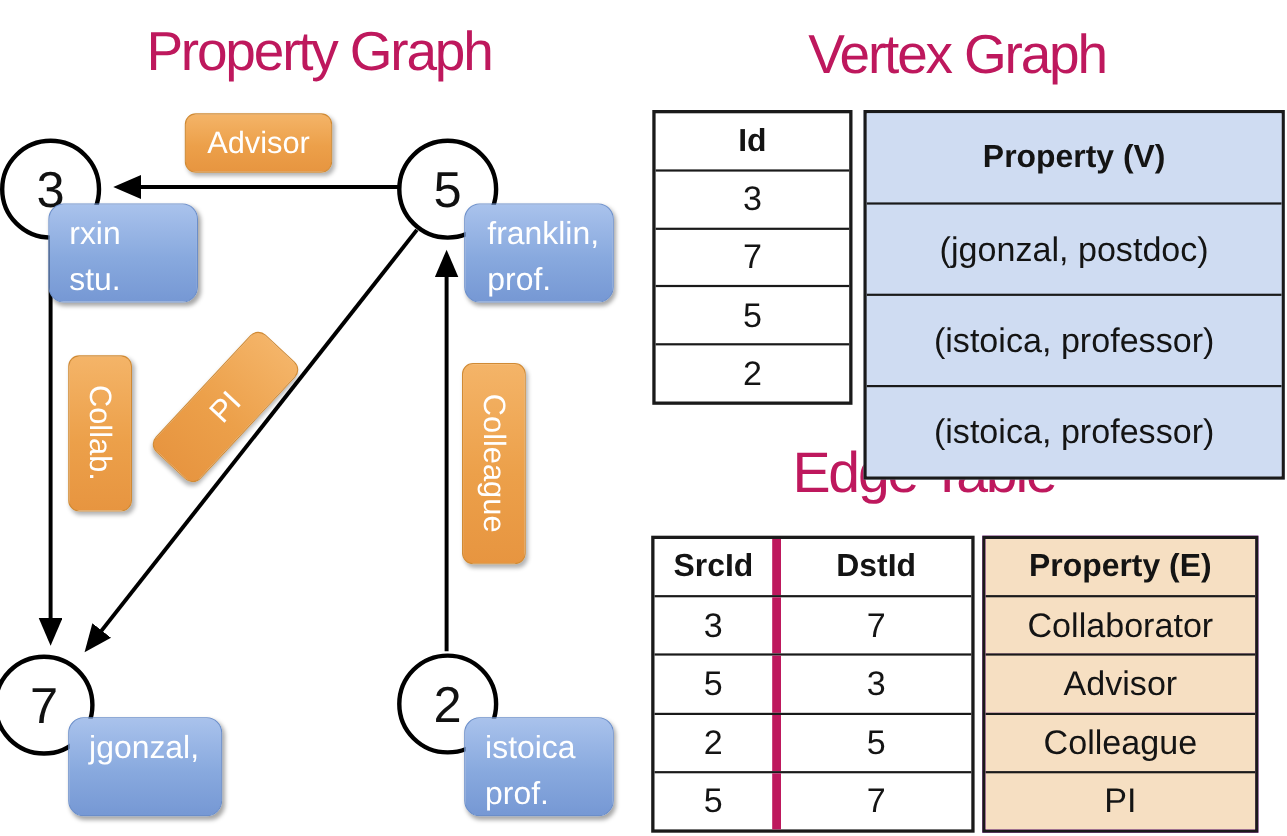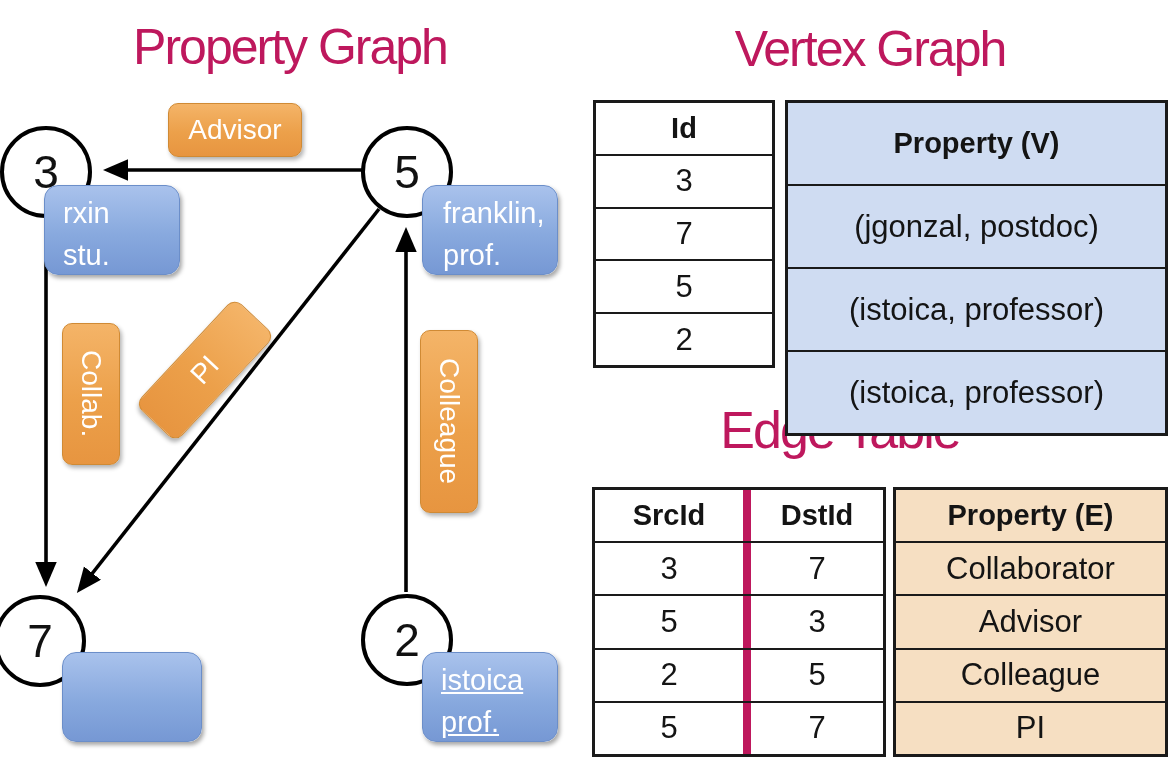--- a/index.html
+++ b/index.html
@@ -32,21 +32,21 @@
   .vbox {
     position:absolute; width:136px; height:90px; border-radius:14px;
     background:linear-gradient(180deg,#a9c2ec 0%, #88a9de 55%, #7698d4 100%);
     border:1px solid #6b8ec9; box-shadow:2px 3px 4px rgba(0,0,0,0.35);
     color:#fff; font-size:29px; line-height:1.45; padding:6px 0 0 18px;
     z-index:4; box-sizing:border-box;
   }
   .vb-rxin     { left:44px;  top:185px; }
   .vb-franklin { left:422px; top:185px;padding-left:20px; }
   .vb-jgonzal  { left:62px;  top:652px; width:140px; }
-  .vb-istoica  { left:422px; top:652px;text-decoration:underline; }
+  .vb-istoica  { left:422px; top:652px; }
 
   
   .elabel {
     position:absolute; border-radius:10px;
     background:linear-gradient(180deg,#f4b468 0%, #eca04a 55%, #e79540 100%);
     border:1px solid #d08a34; box-shadow:2px 3px 4px rgba(0,0,0,0.3);
     color:#fff; font-size:28px; display:flex; align-items:center;
     justify-content:center; z-index:5; box-sizing:border-box;
   }
   .el-advisor   { left:168px; top:103px; width:134px; height:54px; }
@@ -65,29 +65,29 @@
     display:flex; flex-direction:column; background:#fff;
   }
   .tbl .trow {
     flex:1; display:flex; align-items:center; justify-content:center;
     border-top:2px solid #1a1a1a; font-size:31px; color:#141414;
   }
   .tbl .trow:first-child { border-top:none; }
   .tbl .trow.hdr { font-weight:bold; font-size:29px; }
   .tbl .trow2 { padding:0; justify-content:stretch; }
   .cell { display:flex; align-items:center; justify-content:center; height:100%; box-sizing:border-box; }
-  .c1 { width:148px; }
+  .c1 { width:107px; }
   .c2 { flex:1; border-left:8px solid #be185d; }
 
   .vt-id   { left:593px; top:100px; width:182px; height:268px;text-align:right; }
   .vt-prop { left:785px; top:100px; width:383px; height:336px; background:#cfdcf2; }
   .vt-prop .trow { background:#cfdcf2; }
 
   .et-ids  { left:592px; top:487px; width:294px; height:270px; }
-  .et-prop { left:893px; top:487px; width:275px; height:270px; background:#d946ef; }
+  .et-prop { left:893px; top:487px; width:251px; height:270px; background:#d946ef; }
   .et-prop .trow { background:#f6dfc2; }
 </style>
 </head>
 <body>
 
 <div class="canvas">
 
   <div class="big-title t-graph">Property Graph</div>
   <div class="big-title t-vertex">Vertex Graph</div>
   <div class="big-title t-edge">Edge Table</div>
@@ -119,20 +119,21 @@
 
   <div class="vbox vb-rxin">
     <div>rxin</div>
     <div>stu.</div>
   </div>
   <div class="vbox vb-franklin">
     <div>franklin,</div>
     <div>prof.</div>
   </div>
   <div class="vbox vb-jgonzal">
+    <div>jgonzal,</div>
   </div>
   <div class="vbox vb-istoica">
     <div>istoica</div>
     <div>prof.</div>
   </div>
 
   <div class="elabel el-advisor">
     <span>Advisor</span>
   </div>
   <div class="elabel el-collab">

